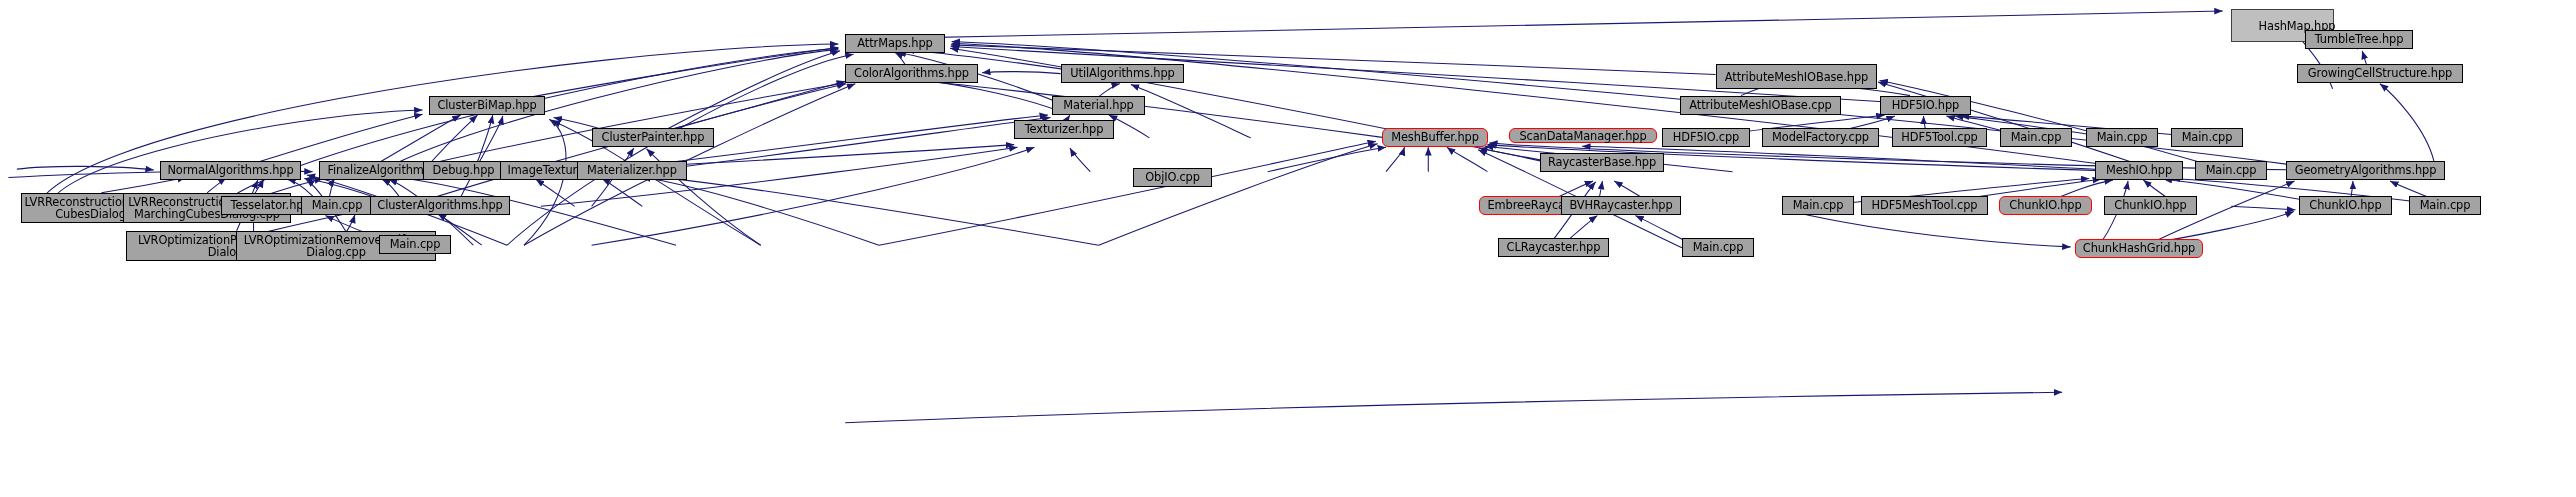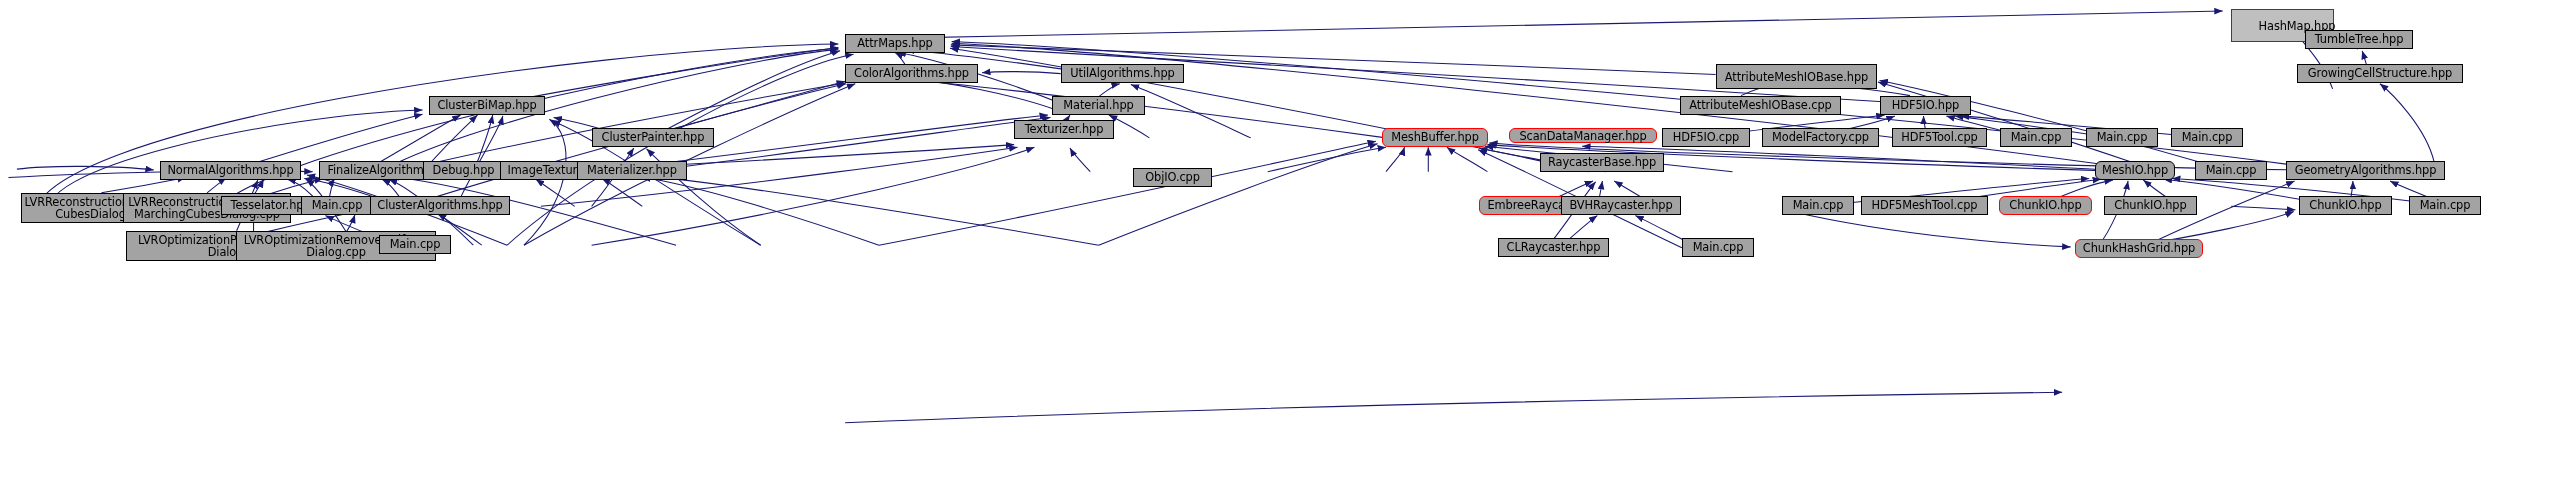--- a/index.html
+++ b/index.html
@@ -198,21 +198,21 @@
     <div class="node" style="left: 1892px; top: 128px; width: 95px; height: 18.6px;">HDF5Tool.cpp</div>
     <div class="node" style="left: 2000px; top: 128px; width: 72px; height: 18.6px;">Main.cpp</div>
     <div class="node" style="left: 2086px; top: 128px; width: 72px; height: 18.6px;">Main.cpp</div>
     <div class="node" style="left: 2171px; top: 128px; width: 72px; height: 18.6px;">Main.cpp</div>
     <div class="node" style="left: 160px; top: 161px; width: 141px; height: 18.6px;">NormalAlgorithms.hpp</div>
     <div class="node" style="left: 319px; top: 161px; width: 144px; height: 18.6px;">FinalizeAlgorithms.hpp</div>
     <div class="node" style="left: 423px; top: 161px; width: 81px; height: 18.6px;">Debug.hpp</div>
     <div class="node" style="left: 500px; top: 161px; width: 129px; height: 18.6px;">ImageTexturizer.hpp</div>
     <div class="node" style="left: 577px; top: 161px; width: 110px; height: 18.6px;">Materializer.hpp</div>
     <div class="node" style="left: 1540px; top: 153px; width: 124px; height: 18.6px;">RaycasterBase.hpp</div>
-    <div class="node" style="left: 2095px; top: 161px; width: 80px; height: 18.6px; border-radius: 6px;">MeshIO.hpp</div>
+    <div class="node" style="left: 2095px; top: 161px; width: 88px; height: 18.6px;">MeshIO.hpp</div>
     <div class="node" style="left: 2195px; top: 161px; width: 72px; height: 18.6px;">Main.cpp</div>
     <div class="node" style="left: 2286px; top: 161px; width: 159px; height: 18.6px;">GeometryAlgorithms.hpp</div>
     <div class="node" style="left: 21px; top: 193px; width: 163px; height: 30px;">LVRReconstructionMarching
 CubesDialog.cpp</div>
     <div class="node" style="left: 123px; top: 193px; width: 168px; height: 30px;">LVRReconstructionExtended
 MarchingCubesDialog.cpp</div>
     <div class="node" style="left: 221px; top: 196px; width: 99px; height: 18.6px;">Tesselator.hpp</div>
     <div class="node" style="left: 301px; top: 196px; width: 72px; height: 18.6px;">Main.cpp</div>
     <div class="node" style="left: 370px; top: 196px; width: 140px; height: 18.6px;">ClusterAlgorithms.hpp</div>
     <div class="node red" style="left: 1479px; top: 196px; width: 140px; height: 18.6px;">EmbreeRaycaster.hpp</div>

